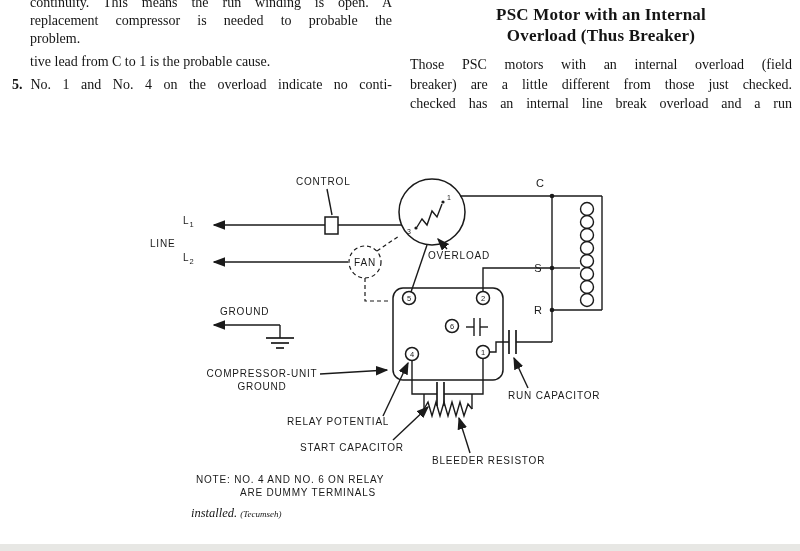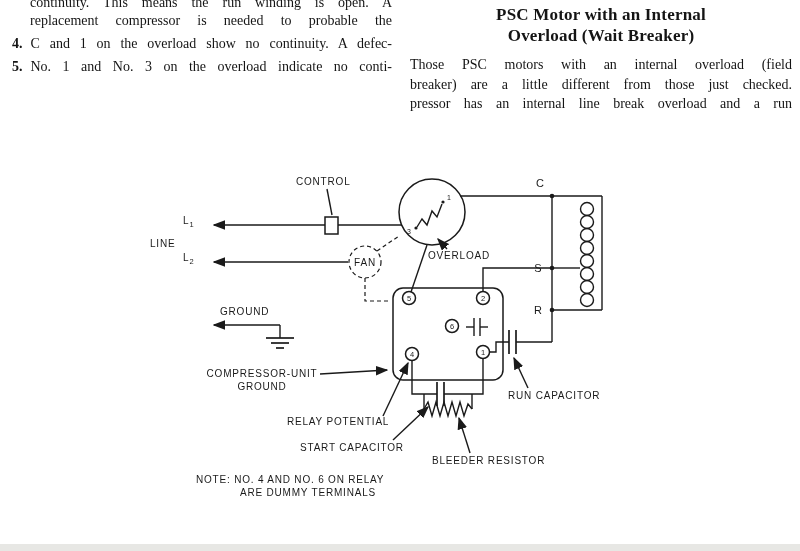--- a/index.html
+++ b/index.html
@@ -42,37 +42,38 @@
   .caption .credit { font-size:9px; }
   .page-edge { position:absolute; bottom:0; left:0; width:800px; height:7px; background:#e7e7e4; }
 </style>
 </head>
 <body>
 
 <div class="textcols">
   <div class="col-left">
     <div class="tline ind j">continuity. This means the run winding is open. A</div>
     <div class="tline ind j">replacement compressor is needed to probable the</div>
+    <div class="tline ind">problem.</div>
 
     <div class="item">
-      <div class="tline list-line j"><span class="num">4.</span><span>C and 1 on the overload show no continuity. A defec-</span></div>
+      <div class="tline ind">tive lead from C to 1 is the probable cause.</div>
     </div>
 
     <div class="item">
-      <div class="tline list-line j"><span class="num">5.</span><span>No. 1 and No. 3 on the overload indicate no conti-</span></div>
+      <div class="tline list-line j"><span class="num">5.</span><span>No. 1 and No. 4 on the overload indicate no conti-</span></div>
     </div>
   </div>
 
   <div class="col-right">
     <div class="heading">PSC Motor with an Internal</div>
-    <div class="heading">Overload (Wait Breaker)</div>
+    <div class="heading">Overload (Thus Breaker)</div>
     <div class="para">
       <div class="tline j">Those PSC motors with an internal overload (field</div>
       <div class="tline j">breaker) are a little different from those just checked.</div>
-      <div class="tline j">pressor has an internal line break overload and a run</div>
+      <div class="tline j">checked has an internal line break overload and a run</div>
     </div>
   </div>
 </div>
 
 <div class="diagram-wrap">
 <svg width="800" height="332" viewBox="0 0 800 332">
   <defs>
     <marker id="ah" markerWidth="9" markerHeight="7" refX="8" refY="3.5" orient="auto">
       <path d="M0,0 L9,3.5 L0,7 z" fill="#1a1a1a"></path>
     </marker>
@@ -196,15 +197,16 @@
   <text class="dl" x="287" y="257">RELAY POTENTIAL</text>
   <text class="dl" x="300" y="283">START CAPACITOR</text>
   <text class="dl" x="432" y="296">BLEEDER RESISTOR</text>
   <text class="dl" x="508" y="231">RUN CAPACITOR</text>
   <text class="dl" x="196" y="315">NOTE:  NO. 4 AND NO. 6 ON RELAY</text>
   <text class="dl" x="240" y="328">ARE DUMMY TERMINALS</text>
 </svg>
 </div>
 
 <div class="caption">
+  <div class="cap-line2"><span>installed.</span> <span class="credit">(Tecumseh)</span></div>
 </div>
 
 <div class="page-edge"></div>
 
 </body></html>

